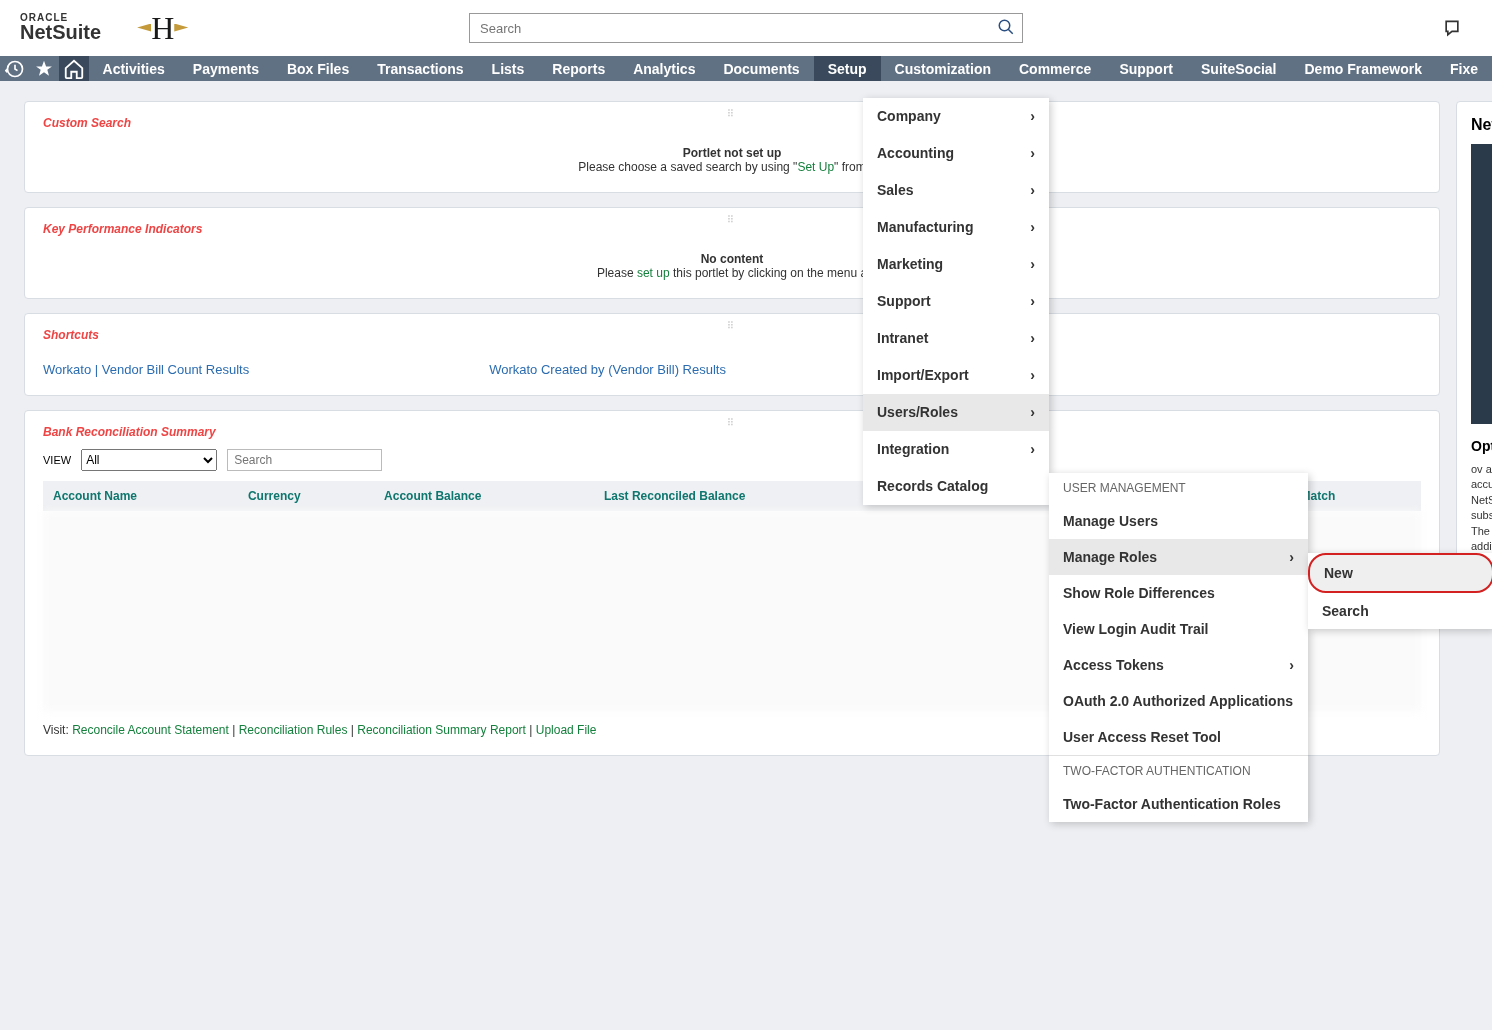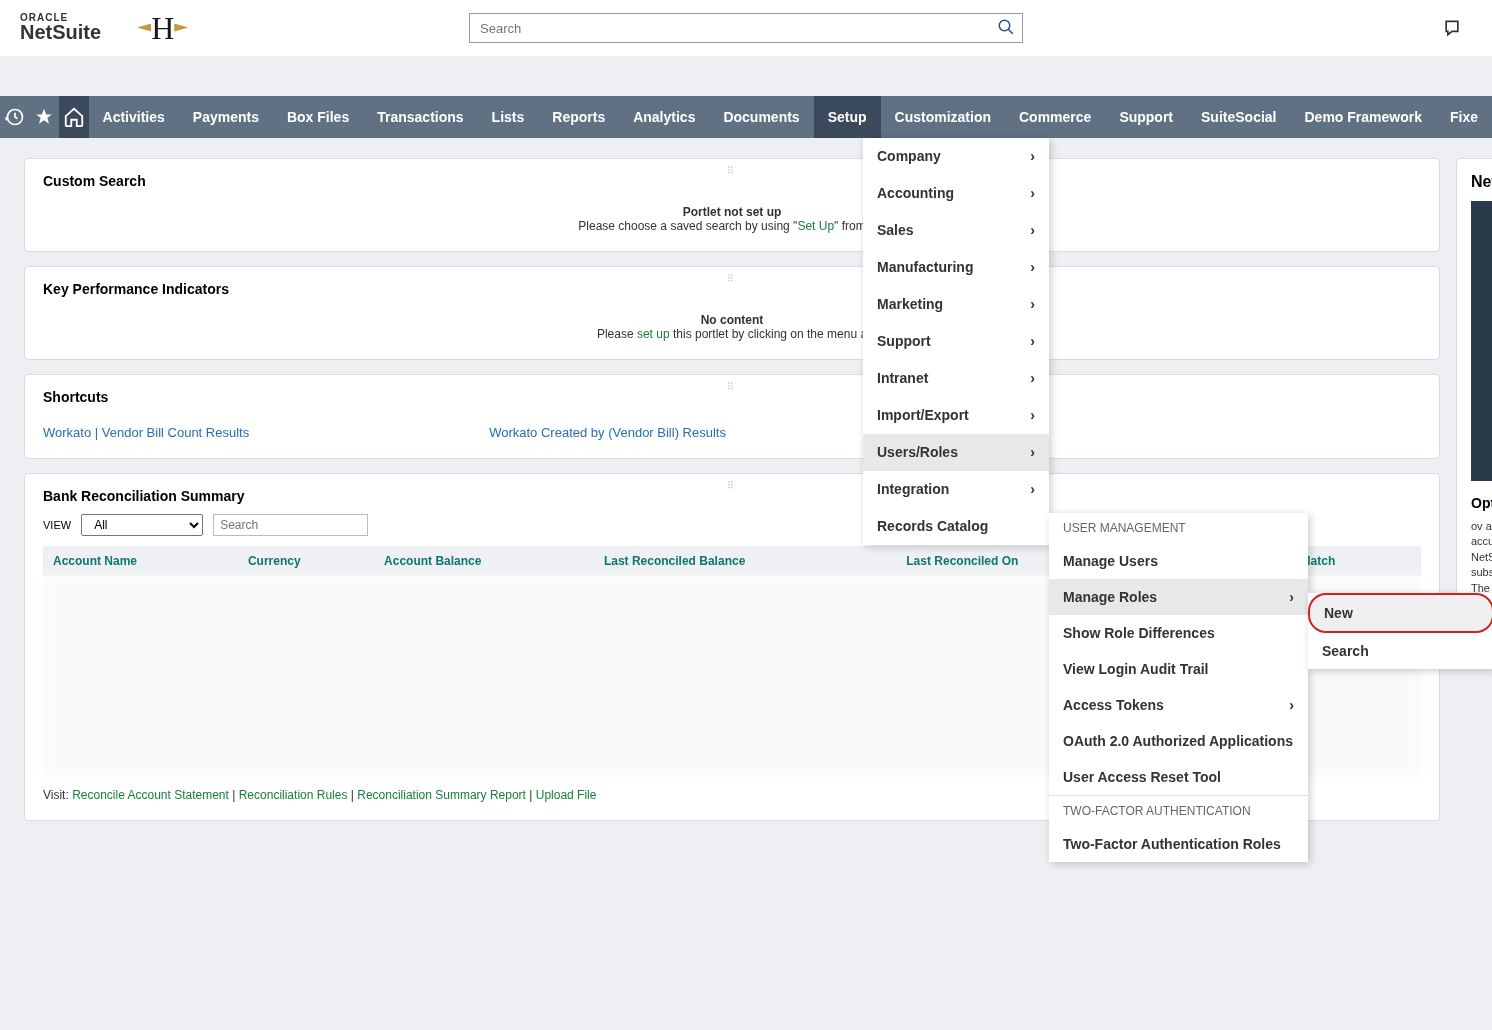--- a/index.html
+++ b/index.html
@@ -17,21 +17,21 @@
 
 .search-container { position: absolute; left: 50%; transform: translateX(-50%); width: 554px; }
 .search-box { width: 100%; height: 30px; border: 1px solid #999; padding: 0 35px 0 10px; font-size: 13px; }
 .search-icon-btn { position: absolute; right: 8px; top: 5px; color: #2b4f81; border: none; background: none; cursor: pointer; }
 .search-icon-btn svg { width: 18px; height: 18px; }
 
 .header-icons { position: absolute; right: 30px; display: flex; gap: 20px; }
 .header-icon { width: 20px; height: 20px; color: #333; }
 
 
-.main-nav { background: #607184; height: 42px; display: flex; align-items: stretch; position: relative; margin-top: 40px; }
+.main-nav { background: #607184; height: 25px; display: flex; align-items: stretch; position: relative; }
 .nav-icon-btn { width: 42px; display: flex; align-items: center; justify-content: center; color: #fff; cursor: pointer; }
 .nav-icon-btn.active { background: #3a4a5c; }
 .nav-item { padding: 0 14px; display: flex; align-items: center; color: #fff; font-size: 14px; font-weight: bold; cursor: pointer; white-space: nowrap; }
 .nav-item.active { background: #3a4a5c; }
 
 
 .dropdown { position: absolute; top: 42px; left: 863px; width: 186px; background: #fff; box-shadow: 2px 2px 8px rgba(0,0,0,0.2); z-index: 100; }
 .dropdown-item { padding: 10px 14px; font-size: 14px; font-weight: bold; color: #333; display: flex; justify-content: space-between; align-items: center; cursor: pointer; border-bottom: 1px solid transparent; }
 .dropdown-item.first { border-bottom: 1px solid #e0e0e0; }
 .dropdown-item.hover { background: #e8e8e8; }
@@ -49,32 +49,32 @@
 
 .page-content { padding: 20px 24px; display: flex; gap: 16px; }
 .main-col { flex: 0 0 1416px; }
 .side-col { flex: 0 0 180px; }
 
 .page-title { font-size: 26px; font-weight: bold; color: #2b4f81; margin-bottom: 16px; }
 .page-title-row { display: flex; justify-content: space-between; align-items: center; }
 .title-right { color: #2b4f81; font-size: 13px; }
 
 .portlet { background: #fff; border: 1px solid #d8dce3; border-radius: 4px; margin-bottom: 14px; padding: 14px 18px 18px; position: relative; }
-.portlet-title { font-size: 14px; font-weight: bold; color: #000000; margin-bottom: 8px; }
+.portlet-title { font-size: 12px; font-weight: bold; color: #ef4444; margin-bottom: 8px; font-style: italic; }
 .portlet-drag { position: absolute; left: 50%; top: 6px; transform: translateX(-50%); color: #ccc; font-size: 10px; letter-spacing: 3px; }
 .portlet-msg { text-align: center; font-size: 12px; color: #333; margin-top: 16px; }
 .portlet-msg strong { font-weight: bold; }
 .portlet-msg a { color: #15803d; text-decoration: none; }
 
 .shortcuts-links { display: flex; gap: 240px; margin-top: 20px; }
 .shortcuts-links a { color: #2b6cb0; font-size: 13px; text-decoration: none; }
 
 .bank-controls { display: flex; align-items: center; gap: 10px; margin-top: 10px; margin-bottom: 10px; }
 .bank-controls label { font-size: 11px; font-weight: normal; }
-.bank-controls select { width: 122px; height: 22px; font-size: 12px; padding-left: 8px; }
+.bank-controls select { width: 136px; height: 22px; font-size: 12px; }
 .bank-controls input { width: 155px; height: 22px; font-size: 12px; padding: 0 6px; border: 1px solid #bbb; }
 
 .bank-table { width: 100%; border-collapse: collapse; }
 .bank-table th { background: #eef0f3; font-size: 12px; color: #0f766e; text-align: left; padding: 8px 10px; font-weight: bold; }
 .bank-table-body { height: 200px; background: #fafafa; filter: blur(4px); }
 
 .visit-row { font-size: 12px; margin-top: 12px; }
 .visit-row a { color: #15803d; text-decoration: none; }
 .visit-row span { color: #333; }
 

